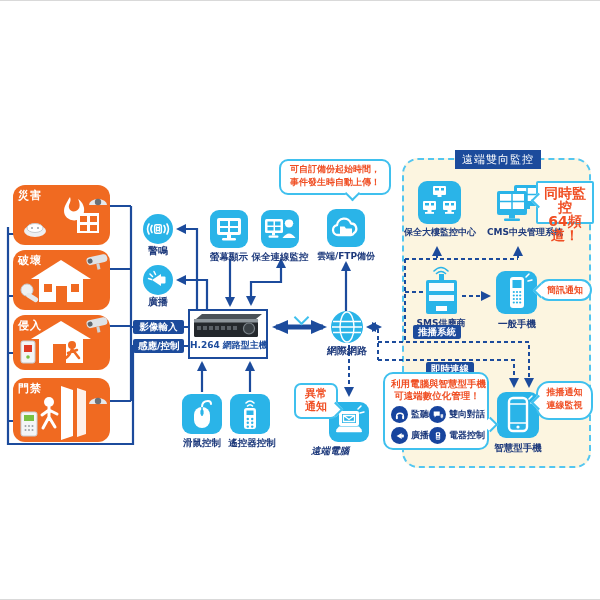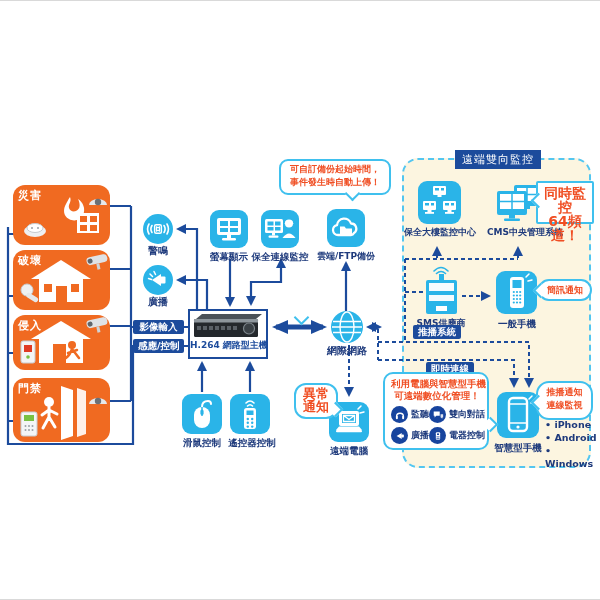--- a/index.html
+++ b/index.html
@@ -393,23 +393,23 @@
   <div class="tile" style="left:329px;top:401px;width:40px;height:40px;">
     <svg width="40" height="40" viewBox="0 0 40 40">
       <path d="M29 7 l3 -3 M31 11 l4 -1" stroke="#fff" stroke-width="1.5" stroke-linecap="round"></path>
       <rect x="10" y="9" width="20" height="15" rx="2" fill="#fff"></rect>
       <rect x="13" y="12" width="14" height="9" fill="#2ab4e8"></rect>
       <path d="M14.5 13.5 h11 v6 h-11 z M14.5 13.5 l5.5 4 l5.5 -4" stroke="#fff" stroke-width="1.3" fill="none"></path>
       <polygon points="7,28 33,28 30,24.5 10,24.5" fill="#fff"></polygon>
       <rect x="7" y="28" width="26" height="2.2" rx="1" fill="#fff"></rect>
     </svg>
   </div>
-  <div class="lbl" style="left:325px;top:444px;width:48px;">遠端電腦</div>
-
-  <div class="bubble" style="left:294px;top:382px;width:40px;height:30px;font-size:13px;line-height:13px;padding-top:2px;border-radius:12px;">
+  <div class="lbl" style="left:306px;top:444px;width:48px;font-style:italic;">遠端電腦</div>
+
+  <div class="bubble" style="left:294px;top:382px;width:40px;height:30px;font-size:11px;line-height:13px;padding-top:2px;border-radius:7px;">
     <div>異常</div>
     <div>通知</div>
   </div>
   <div class="tail right" style="left:330px;top:403px;"></div>
 
   <div class="mgmt">
     <div class="head">利用電腦與智慧型手機</div>
     <div class="head">可遠端數位化管理！</div>
     <div class="grid">
       <div class="item">
@@ -467,19 +467,14 @@
     </svg>
   </div>
   <div class="lbl" style="left:492px;top:441px;width:52px;">智慧型手機</div>
 
   <div class="bubble" style="left:536px;top:380px;width:53px;height:32px;font-size:9px;line-height:13px;padding-top:3px;border-radius:13px;">
     <div>推播通知</div>
     <div>連線監視</div>
   </div>
   <div class="tail left" style="left:533px;top:396px;"></div>
 
-  <div class="plat">
-    <div>iPhone</div>
-    <div>Android</div>
-    <div>Windows</div>
-  </div>
 
 </div>
 
 </body></html>

